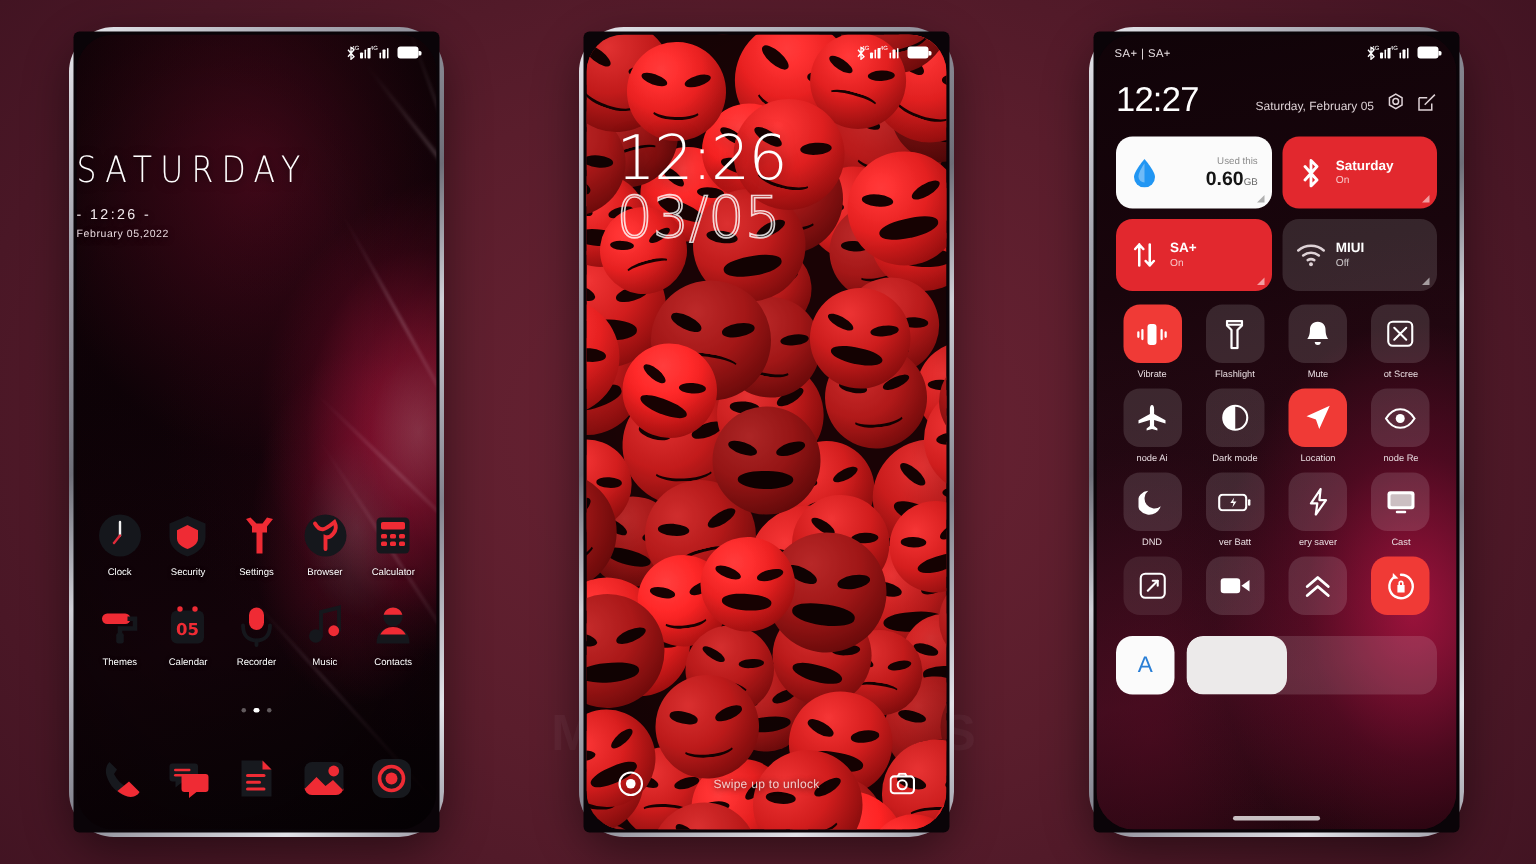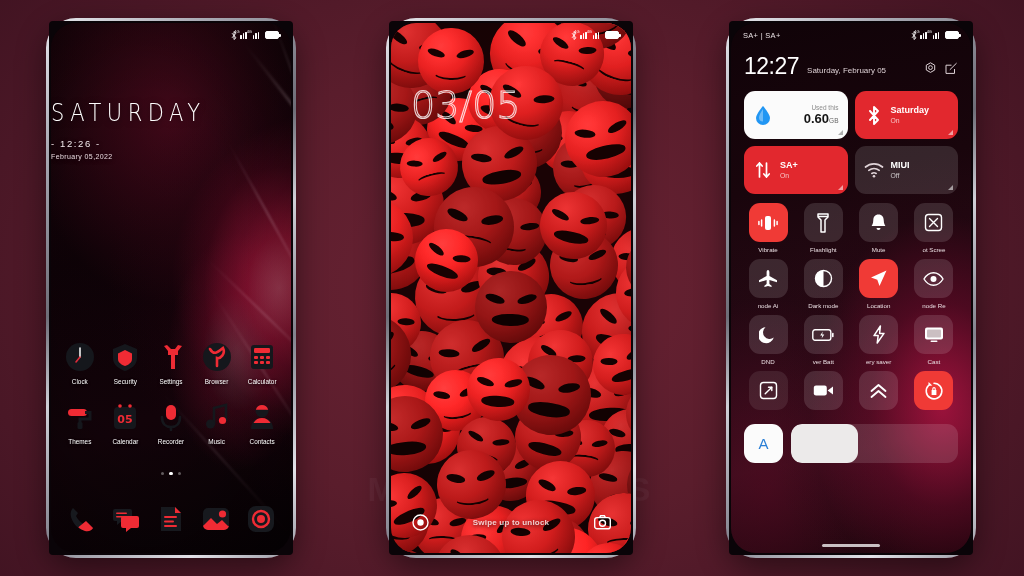--- a/index.html
+++ b/index.html
@@ -223,39 +223,39 @@
     letter-spacing: 0px;
     color: transparent;
     -webkit-text-stroke: 1.1px rgba(255,255,255,.82);
     text-stroke: 1.1px rgba(255,255,255,.82);
   }
   .lc-dow { margin-top: 2px; }
   .lc-date { margin-top: 2px; }
   .lock-bottom {
     position: absolute; bottom: 22px; left: 0; right: 0;
     display: flex; align-items: center; justify-content: space-between;
-    padding: 0 20px; z-index: 10; font-weight: bold;
+    padding: 0 20px; z-index: 10;
   }
   .lock-hint {
     font-size: 8px; color: rgba(255,255,255,.78);
     text-shadow: 0 1px 4px rgba(0,0,0,.8);
     letter-spacing: .2px;
   }
   .lock-btn { width: 18px; height: 18px; display:flex; align-items:center; justify-content:center; }
 
   
   .cc {
     position: absolute; inset: 0;
     background:
       radial-gradient(ellipse 85% 55% at 88% 72%, rgba(190,20,70,0.75) 0%, rgba(120,10,45,0.45) 35%, rgba(40,4,16,0.12) 65%, rgba(10,1,5,0) 85%),
       radial-gradient(ellipse 90% 60% at 15% 88%, rgba(90,8,34,0.45) 0%, rgba(20,2,9,0.1) 60%, rgba(5,1,3,0) 85%),
       linear-gradient(168deg, #100308 0%, #19050c 30%, #2a0a16 58%, #3b0f1e 78%, #150409 100%);
     padding: 0 13px;
   }
-  .cc-header { padding-top: 32px; display: flex; align-items: flex-end; gap: 8px; }
+  .cc-header { padding-top: 32px; display: flex; align-items: flex-end; gap: 8px; text-align: right; }
   .cc-time { font-size: 23px; color: #fff; font-weight: 300; line-height: 1; letter-spacing: -.5px; }
   .cc-date { font-size: 8px; color: #ded2d6; padding-bottom: 3px; flex: 1; }
   .cc-hicon { width: 13px; height: 13px; margin-bottom: 3px; display:flex; align-items:center; justify-content:center; }
 
   .cc-cards { display: grid; grid-template-columns: 1fr 1fr; gap: 7px; margin-top: 13px; }
   .cc-card {
     height: 48px; border-radius: 11px; padding: 8px 9px;
     display: flex; align-items: center; gap: 7px; position: relative;
     overflow: hidden;
   }
@@ -930,20 +930,21 @@
               <i></i>
               <i></i>
               <i></i>
               <i></i>
             </span>
           <span class="batt"></span>
         </div>
       </div>
 
       <div class="lockclock">
+        <div class="lc-time">12:26</div>
         <div class="lc-date">03/05</div>
       </div>
 
       <div class="lock-bottom">
         <div class="lock-btn">
           <svg width="17" height="17" viewBox="0 0 17 17">
             <circle cx="8.5" cy="8.5" r="7.5" fill="none" stroke="#fff" stroke-width="1.4"></circle>
             <circle cx="8.5" cy="8.5" r="3.2" fill="#fff"></circle>
           </svg>
         </div>

